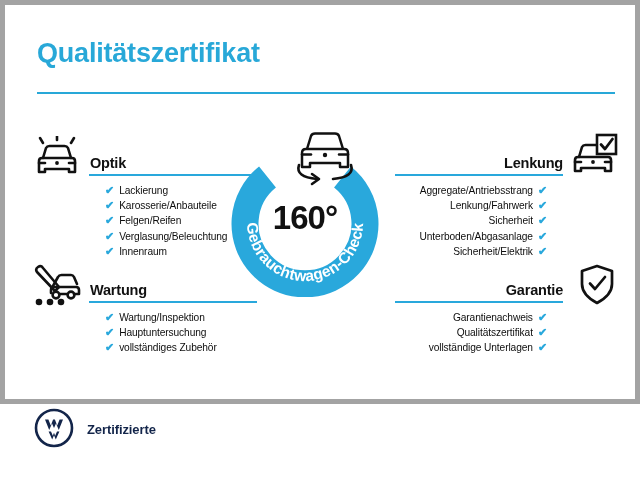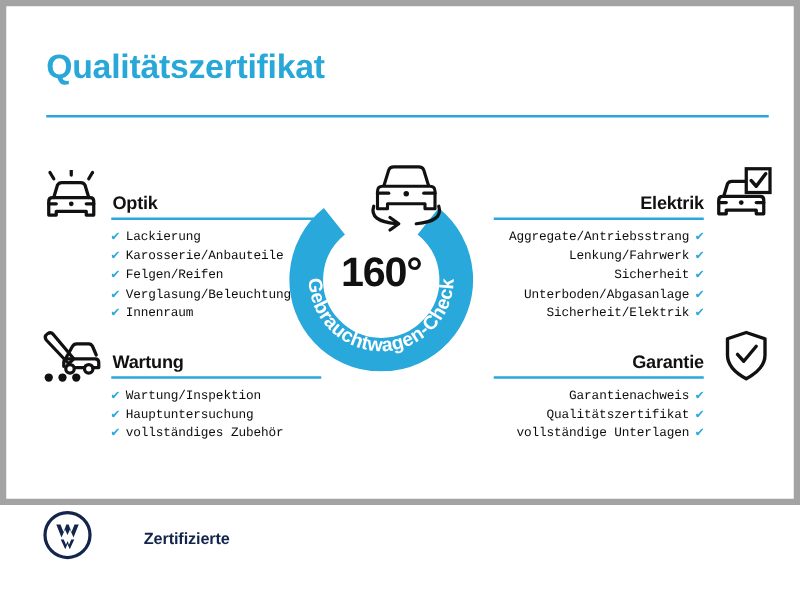--- a/index.html
+++ b/index.html
@@ -64,25 +64,24 @@
     white-space: nowrap;
   }
   .sec-rule {
     position: absolute;
     left: 0;
     bottom: -3px;
     height: 1.8px;
     background: #29a8dc;
   }
   .sec-list {
-    margin: 0;
+    margin: 16px;
     padding: 0;
     list-style: none;
     margin-top: 10px;
-    font-family: Liberation Mono, monospace;
   }
   .sec-list li {
     font-size: 10.2px;
     line-height: 15.2px;
     color: #0d0d0d;
     white-space: nowrap;
     letter-spacing: -0.1px;
   }
   .check {
     color: #29a8dc;
@@ -151,21 +150,20 @@
     pointer-events: none;
   }
 
   
   #brand {
     position: absolute;
     left: 29px;
     top: 403px;
     display: flex;
     align-items: center;
-    gap: 28px;
   }
   #brand-text {
     margin-left: 13px;
     font-size: 13px;
     font-weight: bold;
     line-height: 16px;
     color: #13254a;
     letter-spacing: -0.1px;
   }
 </style>
@@ -252,21 +250,21 @@
     </div>
     <ul class="sec-list">
       <li><span class="check">✔</span><span>Wartung/Inspektion</span></li>
       <li><span class="check">✔</span><span>Hauptuntersuchung</span></li>
       <li><span class="check">✔</span><span>vollständiges Zubehör</span></li>
     </ul>
   </div>
 
   <div class="section sec-right" id="sec-technik">
     <div class="sec-head">
-      <span class="sec-title">Elektrik</span>
+      <span class="sec-title">Lenkung</span>
       <span class="sec-rule"></span>
     </div>
     <ul class="sec-list">
       <li><span>Aggregate/Antriebsstrang</span><span class="check">✔</span></li>
       <li><span>Lenkung/Fahrwerk</span><span class="check">✔</span></li>
       <li><span>Sicherheit</span><span class="check">✔</span></li>
       <li><span>Unterboden/Abgasanlage</span><span class="check">✔</span></li>
       <li><span>Sicherheit/Elektrik</span><span class="check">✔</span></li>
     </ul>
   </div>

